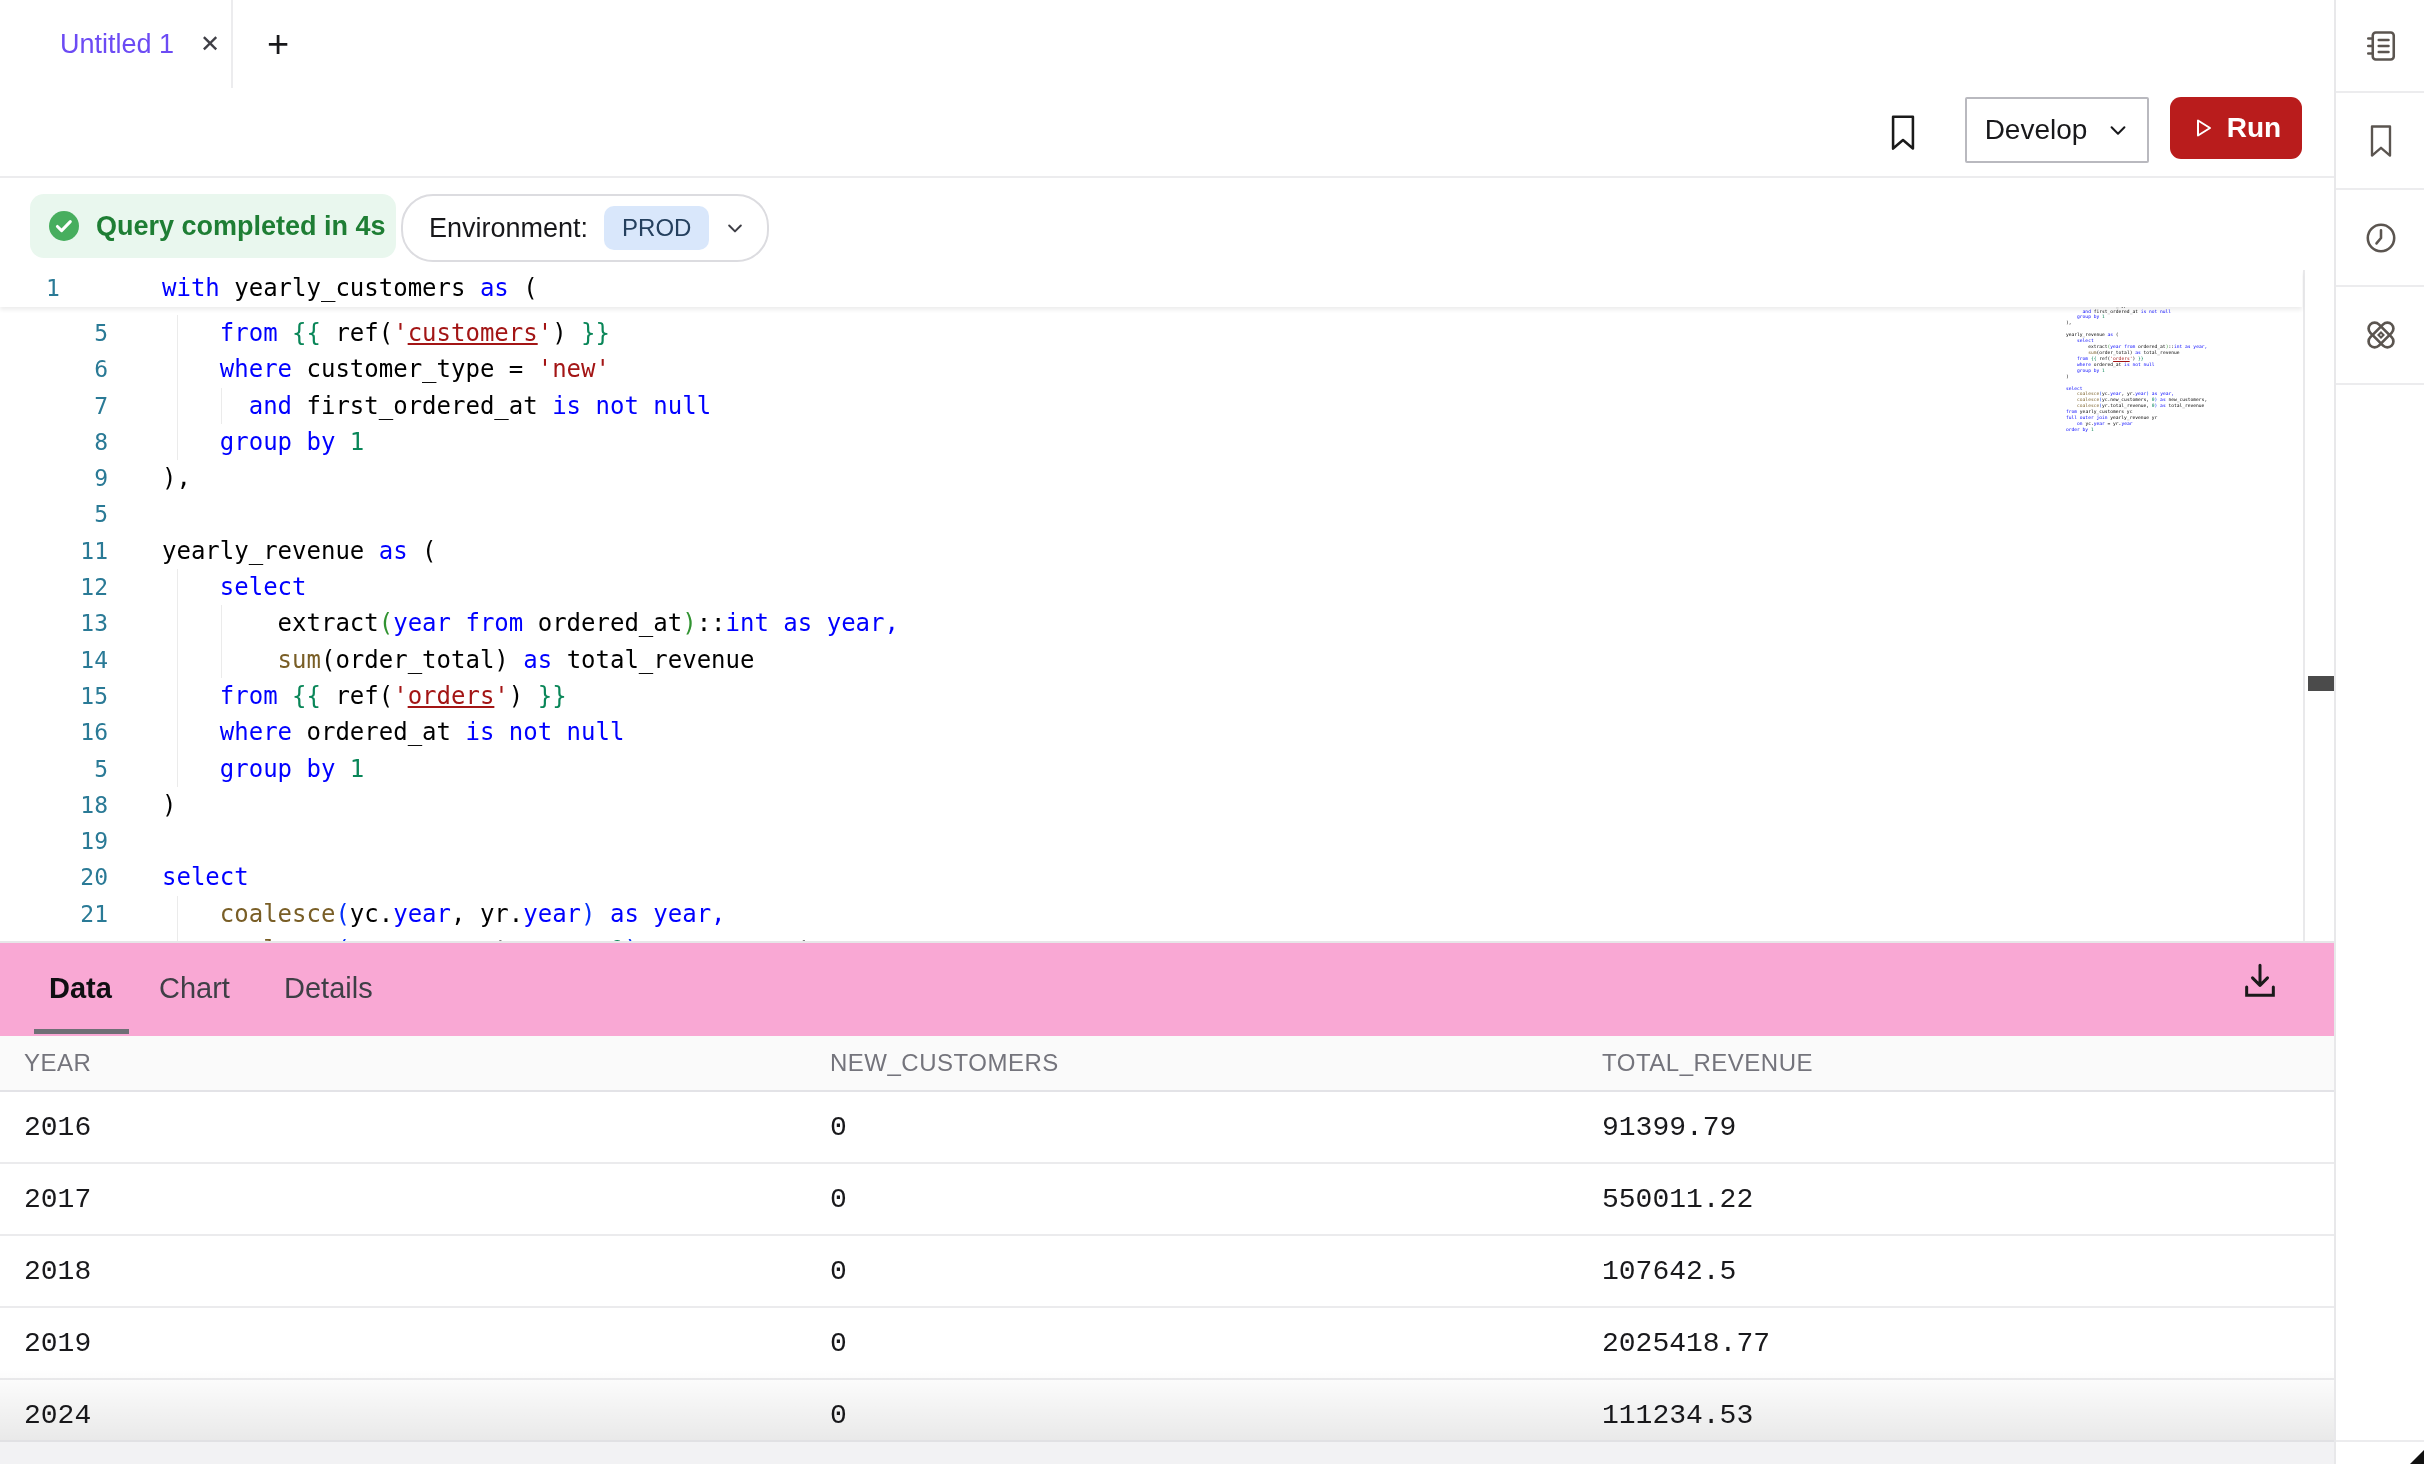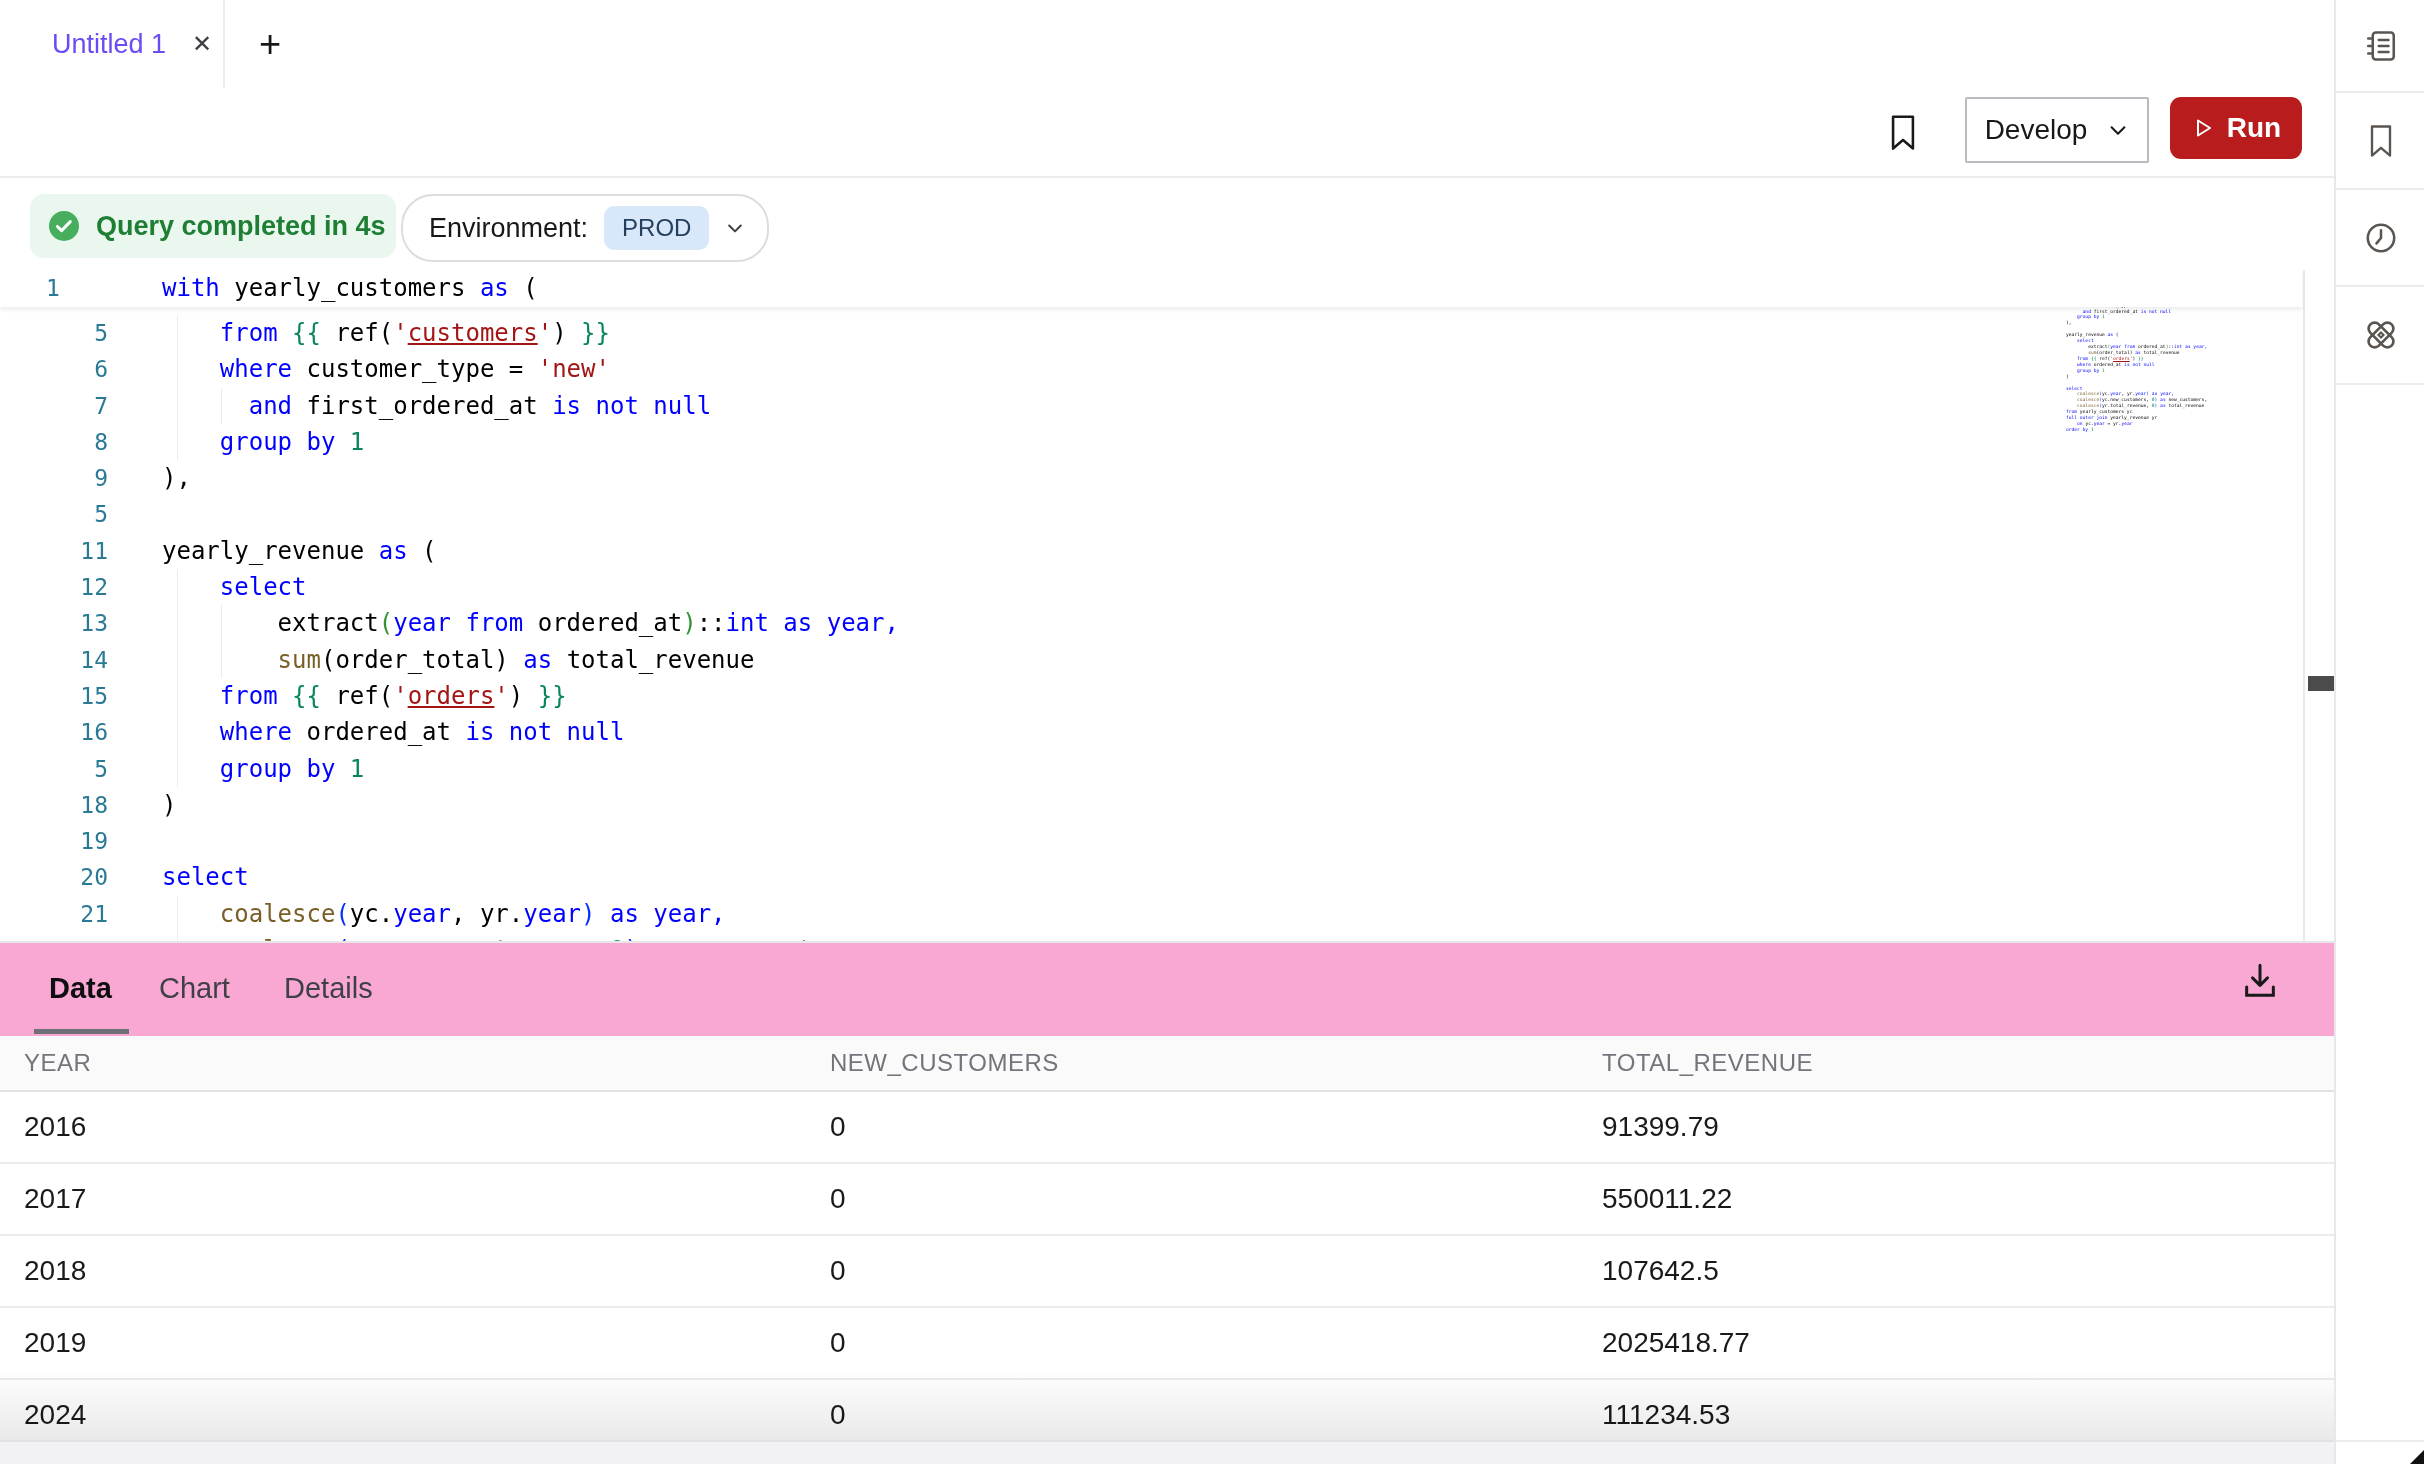--- a/index.html
+++ b/index.html
@@ -1,21 +1,21 @@
 <!DOCTYPE html>
 <html style="--accent: #6c4bf4; --ok-fg: #1e7e34; --ok-bg: #e9f7ee; --prod-bg: #d9e7fb; --prod-fg: #25405e; --c-kw: #0000ff; --c-str: #a31515; --c-num: #098658; --c-fn: #795e26; --c-jj: #098658; --c-pg: #319331; --c-pb: #0431fa; --ln: #2a7a96;"><head>
 <meta charset="utf-8">
 <style>
   html,body{margin:0;padding:0;background:#fff;}
   #app{position:relative;width:2424px;height:1464px;background:#fff;overflow:hidden;
        font-family:"Liberation Sans",sans-serif;color:#18181b;}
   .abs{position:absolute;}
 
   
-  #tab-bar{left:0;top:0;width:2056px;height:88px;border-bottom:2px solid #e8e8ea;background:#fff;}
+  #tab-bar{left:8px;top:0;width:2056px;height:88px;border-bottom:2px solid #e8e8ea;background:#fff;}
   .tab{position:absolute;left:0;top:0;height:88px;display:flex;align-items:center;padding:0 0 0 52px;cursor:pointer;}
   .tab-label{color:var(--accent);font-size:27px;}
   .tab-close{margin-left:26px;color:#3f3f46;font-size:24px;line-height:1;cursor:pointer;}
   .tab-divider{position:absolute;left:223px;top:0;width:2px;height:88px;background:#ececee;}
   .new-tab{position:absolute;left:240px;top:0;height:88px;width:60px;display:flex;align-items:center;justify-content:center;
            font-size:38px;font-weight:200;color:#18181b;cursor:pointer;}
 
   
   #toolbar{left:0;top:88px;width:2334px;height:88px;border-bottom:2px solid #ececee;background:#fff;}
   .icon-btn{position:absolute;cursor:pointer;}
@@ -63,21 +63,21 @@
   .rtab.active{color:#0f0f12;font-weight:700;}
   #tab-underline{position:absolute;left:34px;top:86px;width:95px;height:5px;background:#6f6f76;}
   #download-btn{position:absolute;left:2240px;top:960px;width:40px;height:44px;cursor:pointer;}
 
   table#grid{position:absolute;left:0;top:1036px;width:2334px;border-collapse:collapse;table-layout:fixed;}
   #grid th{height:54px;background:#fafafa;text-align:left;font-size:24px;font-weight:400;color:#74747c;
            letter-spacing:0.5px;border-bottom:2px solid #e3e3e7;padding:0;}
   #grid td{height:70px;font-size:28px;color:#19191c;border-bottom:2px solid #ebebed;padding:0;}
   #grid th:nth-child(1),#grid td:nth-child(1){padding-left:24px;width:806px;}
   #grid th:nth-child(2),#grid td:nth-child(2){width:772px;}
-  #grid td{font-family:Liberation Sans, sans-serif;}
+  #grid td{font-family:Liberation Mono, monospace;}
   #grid-fade{left:0;top:1368px;width:2334px;height:72px;background:linear-gradient(rgba(0,0,0,0),rgba(0,0,0,0.085));pointer-events:none;}
   #hscroll{left:0;top:1440px;width:2334px;height:24px;background:#f2f2f4;border-top:2px solid #e1e1e4;}
 
   
   #sidebar{left:2334px;top:0;width:90px;height:1464px;border-left:2px solid #e8e8ea;background:#fff;}
   .side-cell{position:absolute;left:0;width:90px;display:flex;align-items:center;justify-content:center;
              border-bottom:2px solid #ececee;cursor:pointer;color:#5b5550;}
   #corner-grip{position:absolute;left:74px;top:1448px;width:0;height:0;
                border-left:16px solid transparent;border-bottom:16px solid #111;}
   svg{display:block;}

